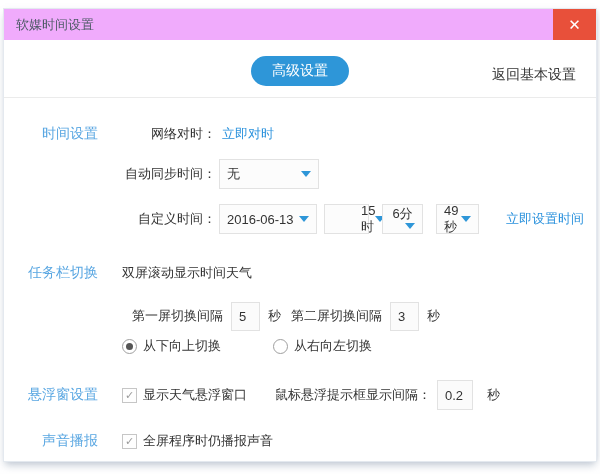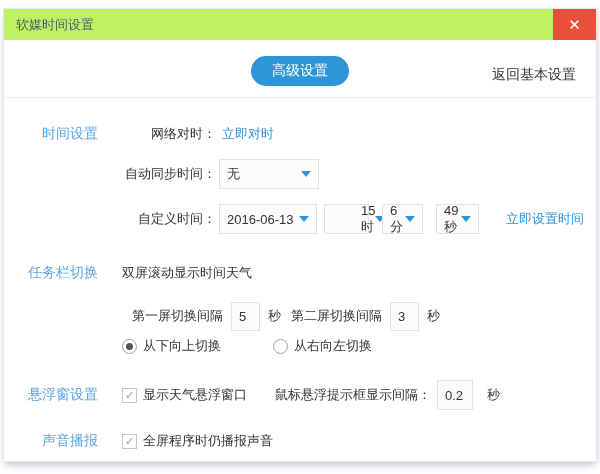--- a/index.html
+++ b/index.html
@@ -13,21 +13,21 @@
   .dialog {
     position: absolute;
     left: 3px; top: 8px;
     width: 594px; height: 454px;
     background: #ffffff;
     border: 1px solid #e4e9ef;
     box-shadow: 0 5px 8px -2px rgba(140,155,175,0.55), 2px 0 4px -2px rgba(140,155,175,0.25);
   }
   .titlebar {
     height: 31px;
-    background: #bef264;
+    background: #f0abfc;
     display: flex;
     align-items: center;
   }
   .title {
     padding-left: 12px;
     font-size: 13px;
     color: #4d5a66;
   }
   .close-btn {
     margin-left: auto;
@@ -100,21 +100,21 @@
   .chevron {
     width: 0; height: 0;
     border-left: 5px solid transparent;
     border-right: 5px solid transparent;
     border-top: 6px solid #2e96d8;
     margin-left: auto;
   }
   .w-auto { width: 100px; }
   .w-date { width: 98px; }
   .w-hour { width: 44px; margin-left: 7px; padding-left: 36px; }
-  .w-min  { width: 41px; margin-left: 13px; }
+  .w-min  { width: 41px; margin-left: 13px; flex-direction: column; }
   .w-sec  { width: 43px; margin-left: 13px; }
   .num-input {
     height: 29px;
     border: 1px solid #e2e2e2;
     background: #fbfbfb;
     font-size: 13px;
     color: #333333;
     padding: 0 0 0 7px;
     font-family: "Liberation Sans", sans-serif;
     outline: none;

